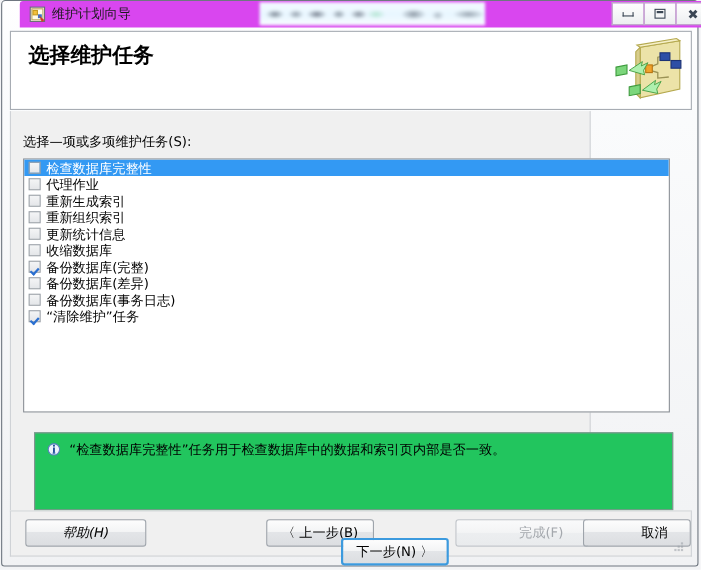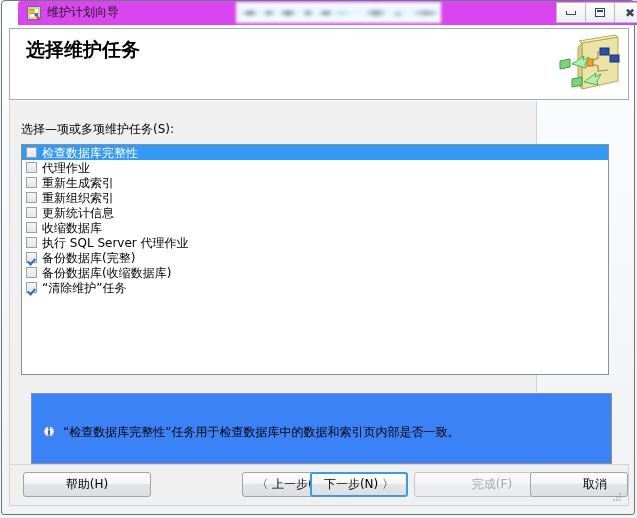--- a/index.html
+++ b/index.html
@@ -189,24 +189,24 @@
     font-size: 12px;
     line-height: 14px;
   }
 
   
   .infobox {
     position: absolute;
     left: 21px; top: 292px;
     width: 581px; height: 71px;
     box-sizing: border-box;
-    background: #3b82f6;
+    background: #22c55e;
     border: 1px solid #8a8f96;
     display: flex;
-    align-items: center;
+    align-items: flex-start;
   }
   .info-icon {
     margin: 7px 6px 0 9px;
     width: 16px; height: 16px;
     flex: 0 0 auto;
   }
   .info-text {
     margin-top: 8px;
     font-size: 12px;
     line-height: 15px;
@@ -243,23 +243,23 @@
   .btn.focused {
     border: 2px solid #3c9ade;
     border-radius: 3px;
     background: linear-gradient(to bottom,#fdfdfd 0%, #f3f4f5 46%, #e3e5e8 48%, #dcdee1 100%);
   }
   .btn.disabled {
     color: #a4a8ad;
     background: linear-gradient(to bottom,#fafafb 0%, #f3f4f5 48%, #eceef0 50%, #e9ebed 100%);
     border-color: #c2c6cb;
   }
-  .btn-help   { left: 13px;  width: 128px; }
+  .btn-help   { left: 13px;  width: 110px; font-style: italic; }
   .btn-back   { left: 196px; width: 98px; margin-left: 36px;  }
-  .btn-next   { left: 300px; width: 98px;  }
+  .btn-next   { left: 300px; width: 98px; margin-top: 17px;  }
   .btn-finish { left: 404px; width: 121px; padding-left: 35px;  }
   .btn-cancel { left: 520px; width: 98px; padding-left: 32px;  }
 
   .resize-grip {
     position: absolute;
     right: 6px; bottom: 4px;
     width: 10px; height: 10px;
     opacity: .55;
   }
 </style>
@@ -339,30 +339,30 @@
         </div>
         <div class="list-row">
           <span class="cbox"></span>
           <span class="row-label">更新统计信息</span>
         </div>
         <div class="list-row">
           <span class="cbox"></span>
           <span class="row-label">收缩数据库</span>
         </div>
         <div class="list-row">
-          <span class="cbox"></span>
-          <span class="row-label">执行 SQL Server 代理作业</span>
-        </div>
-        <div class="list-row">
           <span class="cbox checked"></span>
           <span class="row-label">备份数据库(完整)</span>
         </div>
         <div class="list-row">
           <span class="cbox"></span>
-          <span class="row-label">备份数据库(收缩数据库)</span>
+          <span class="row-label">备份数据库(差异)</span>
+        </div>
+        <div class="list-row">
+          <span class="cbox"></span>
+          <span class="row-label">备份数据库(事务日志)</span>
         </div>
         <div class="list-row">
           <span class="cbox checked"></span>
           <span class="row-label">“清除维护”任务</span>
         </div>
       </div>
 
     <div class="infobox">
       <span class="info-icon">
         <svg width="16" height="16" viewBox="0 0 16 16">

